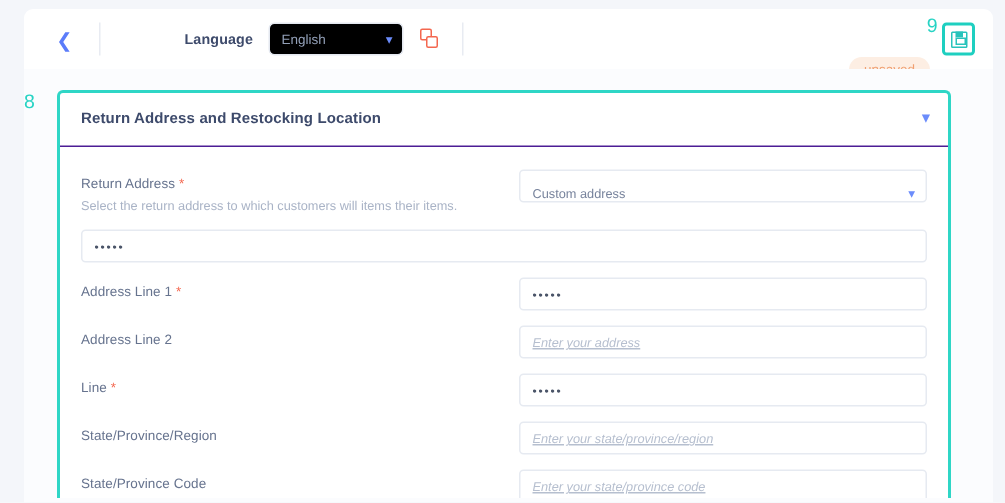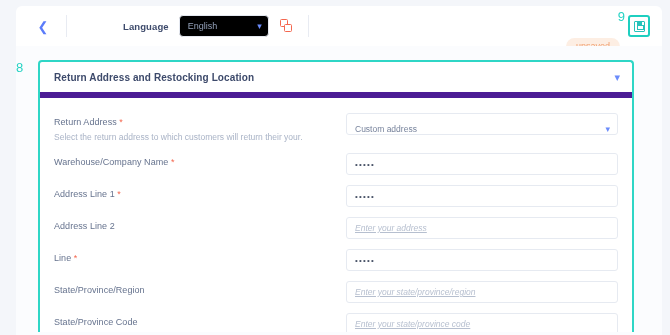--- a/index.html
+++ b/index.html
@@ -110,21 +110,21 @@
     background: #ffffff;
     border: 2px solid #2fd6c6;
     border-bottom: none;
     border-radius: 4px 4px 0 0;
     overflow: hidden;
   }
   .card-header {
     height: 36px;
     display: flex; align-items: center;
     padding: 0 12px 0 14px;
-    border-bottom: 6px solid #4c1d95;
+    border-bottom: 1px solid #4c1d95;
     cursor: pointer;
     text-align: right;
   }
   .card-title {
     font-size: 10px; font-weight: 700; color: #3d4a6b;
     letter-spacing: .1px;
   }
   .card-header .sp { flex: 1; }
   .chev-collapse { color: #6b8cfb; font-size: 11px; line-height: 1; }
 
@@ -207,36 +207,31 @@
       <div class="chev-collapse">▾</div>
     </div>
 
     <div class="card-body">
 
       <div class="field-row">
         <div class="field-left">
           <div class="field-label">
             <span>Return Address</span><span class="req"> *</span>
           </div>
-          <div class="field-help">Select the return address to which customers will return their your.</div>
+          <div class="field-help">Select the return address to which customers will items their items.</div>
         </div>
         <div class="field-right">
           <div class="select-box">
             <span class="val">Custom address</span>
             <span class="chev-down-sm">▾</span>
           </div>
         </div>
       </div>
 
       <div class="field-row">
-        <div class="field-left">
-          <div class="field-label">
-            <span>Warehouse/Company Name</span><span class="req"> *</span>
-          </div>
-        </div>
         <div class="field-right">
           <div class="input-box">
             <span class="masked">•••••</span>
           </div>
         </div>
       </div>
 
       <div class="field-row">
         <div class="field-left">
           <div class="field-label">

